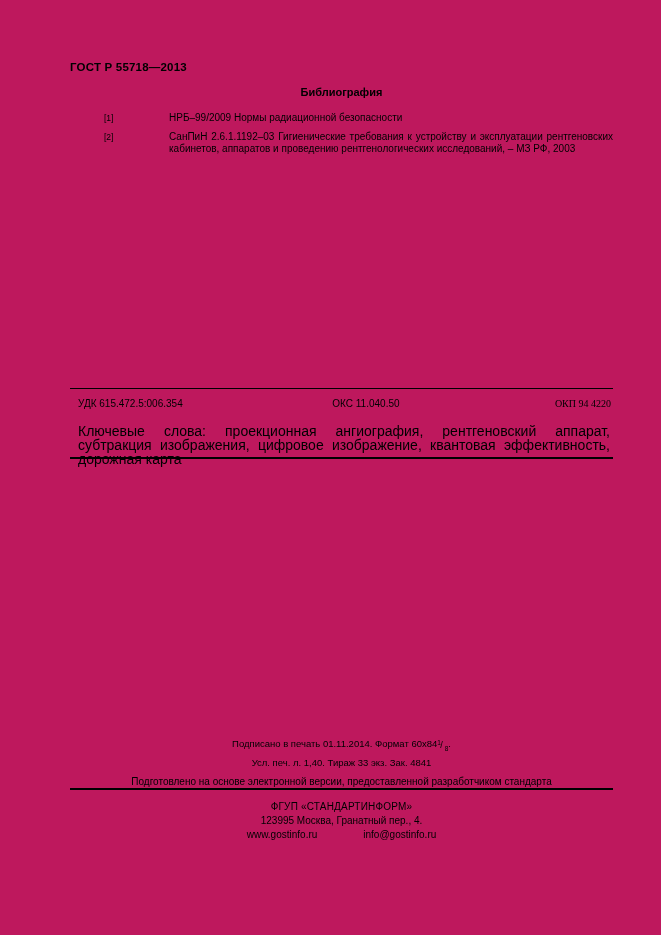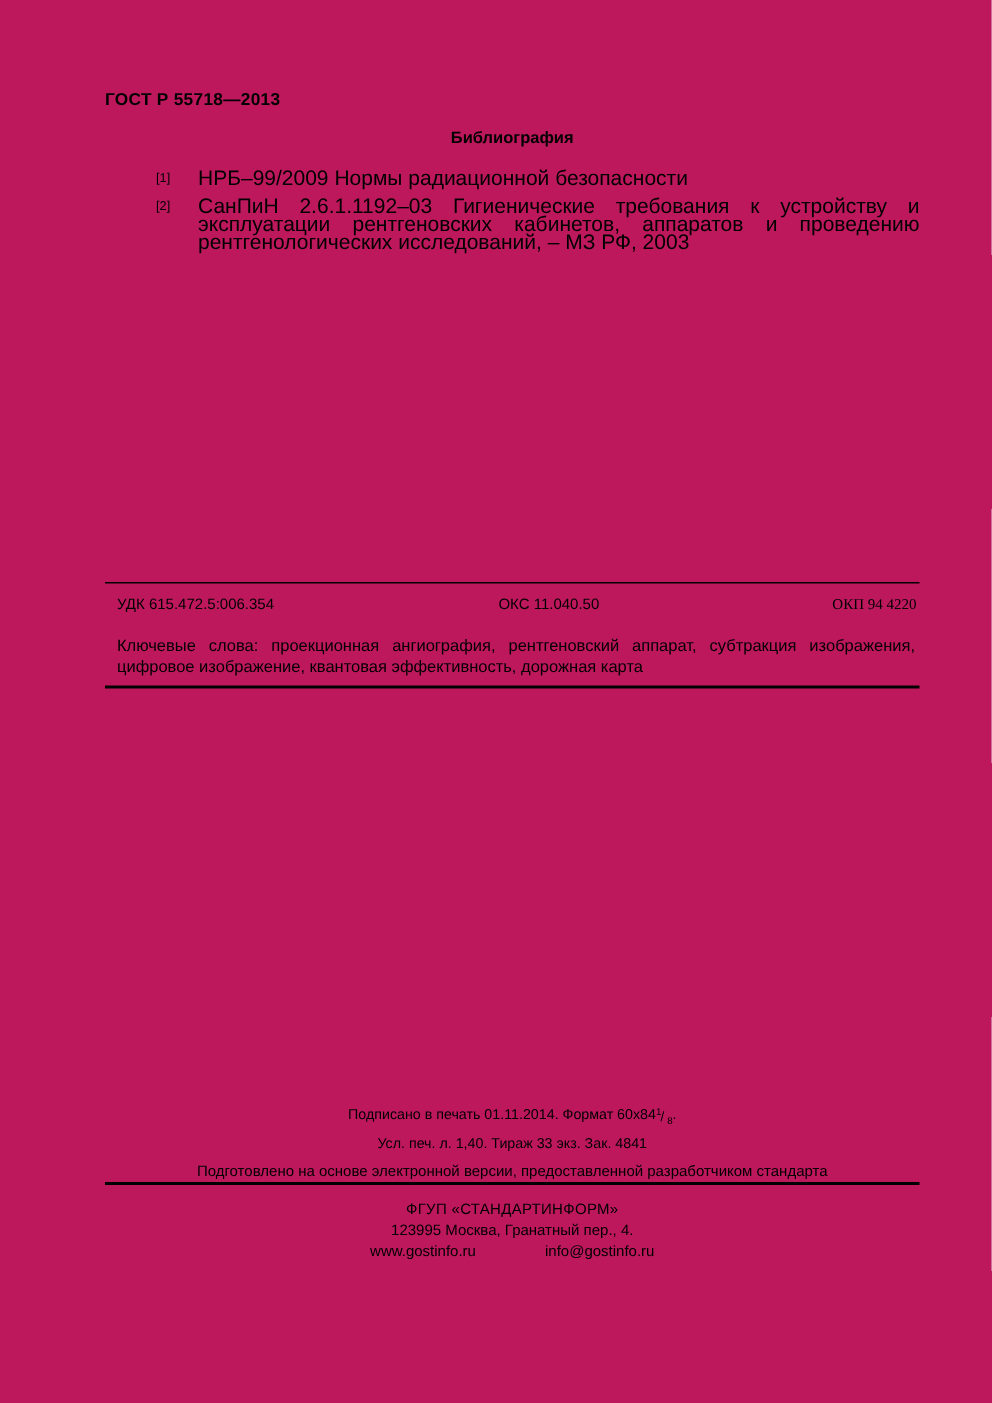--- a/index.html
+++ b/index.html
@@ -64,26 +64,27 @@
     flex: 0 0 42px;
     font-size: 8.5px;
     line-height: 12px;
     padding-top: 0px;
     text-align: left;
     padding-left: 34px;
     box-sizing: border-box;
   }
   .biblio-text {
     flex: 1 1 auto;
-    font-size: 14px;
+    font-size: 10px;
     line-height: 12px;
     text-align: justify;
     text-justify: inter-word;
     padding-left: 20px;
     box-sizing: border-box;
+    margin-left: 37px;
   }
   .biblio-text.single {
     text-align: left;
   }
 
   
   .rule-thin {
     position: absolute;
     left: 70px;
     top: 388px;
@@ -120,21 +121,21 @@
   .class-udk  { flex: 0 0 38%; text-align: left; padding-left: 8px; box-sizing: border-box; }
   .class-oks  { flex: 0 0 33%; text-align: center; }
   .class-okp  { flex: 1 1 auto; text-align: right; padding-right: 2px; box-sizing: border-box; font-family: Liberation Serif, serif; }
 
   
   .keywords {
     position: absolute;
     left: 78px;
     top: 424px;
     width: 532px;
-    font-size: 11px;
+    font-size: 14px;
     line-height: 14px;
     text-align: justify;
     text-justify: inter-word;
   }
 
   
   .imprint {
     position: absolute;
     left: 70px;
     top: 734px;

